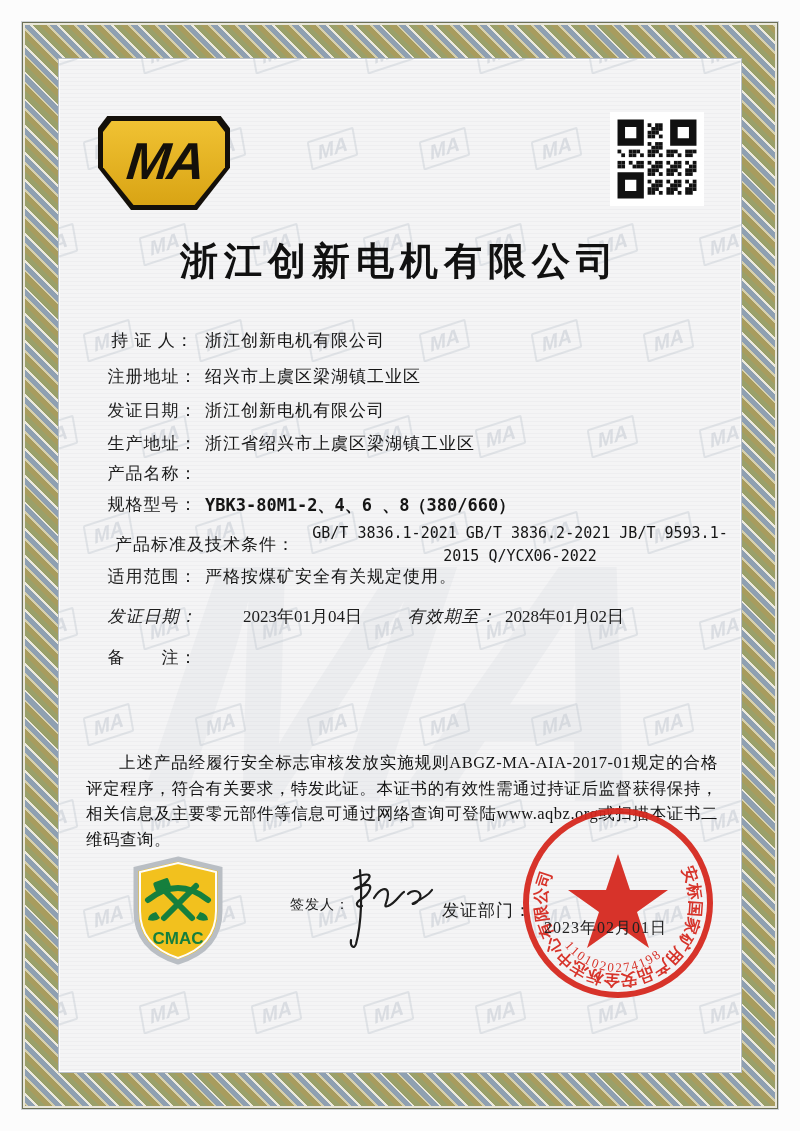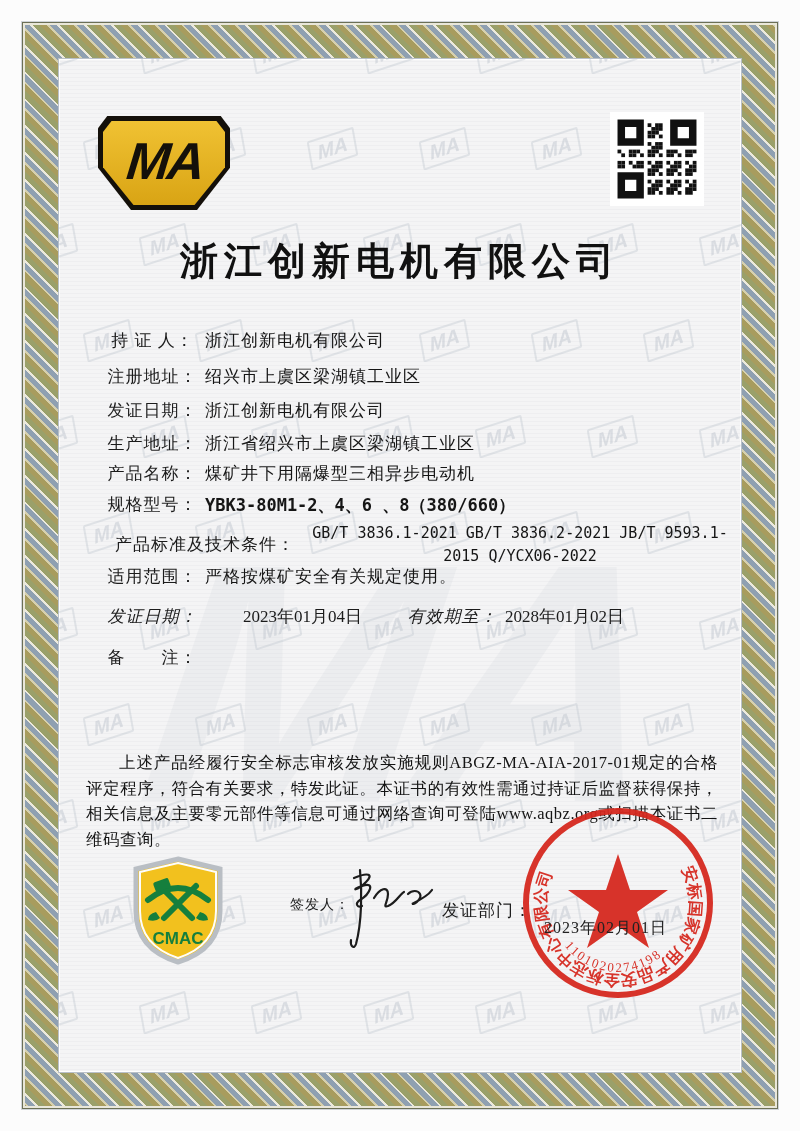--- a/index.html
+++ b/index.html
@@ -313,21 +313,20 @@
       <div class="row" style="top:342px">
         <span class="lab">发证日期：</span>
         <span class="val val-kai">浙江创新电机有限公司</span>
       </div>
       <div class="row" style="top:375px">
         <span class="lab">生产地址：</span>
         <span class="val val-kai">浙江省绍兴市上虞区梁湖镇工业区</span>
       </div>
       <div class="row" style="top:405px">
         <span class="lab">产品名称：</span>
-        <span class="val val-kai">煤矿井下用隔爆型三相异步电动机</span>
       </div>
       <div class="row" style="top:436px">
         <span class="lab">规格型号：</span>
         <span class="val val-model">YBK3-80M1-2、4、6 、8（380/660）</span>
       </div>
       <div class="row row-std" style="top:464px">
         <span class="lab">产品标准及技术条件：</span>
         <span class="val">GB/T 3836.1-2021 GB/T 3836.2-2021 JB/T 9593.1-2015 Q/YCX06-2022</span>
       </div>
       <div class="row" style="top:508px">

